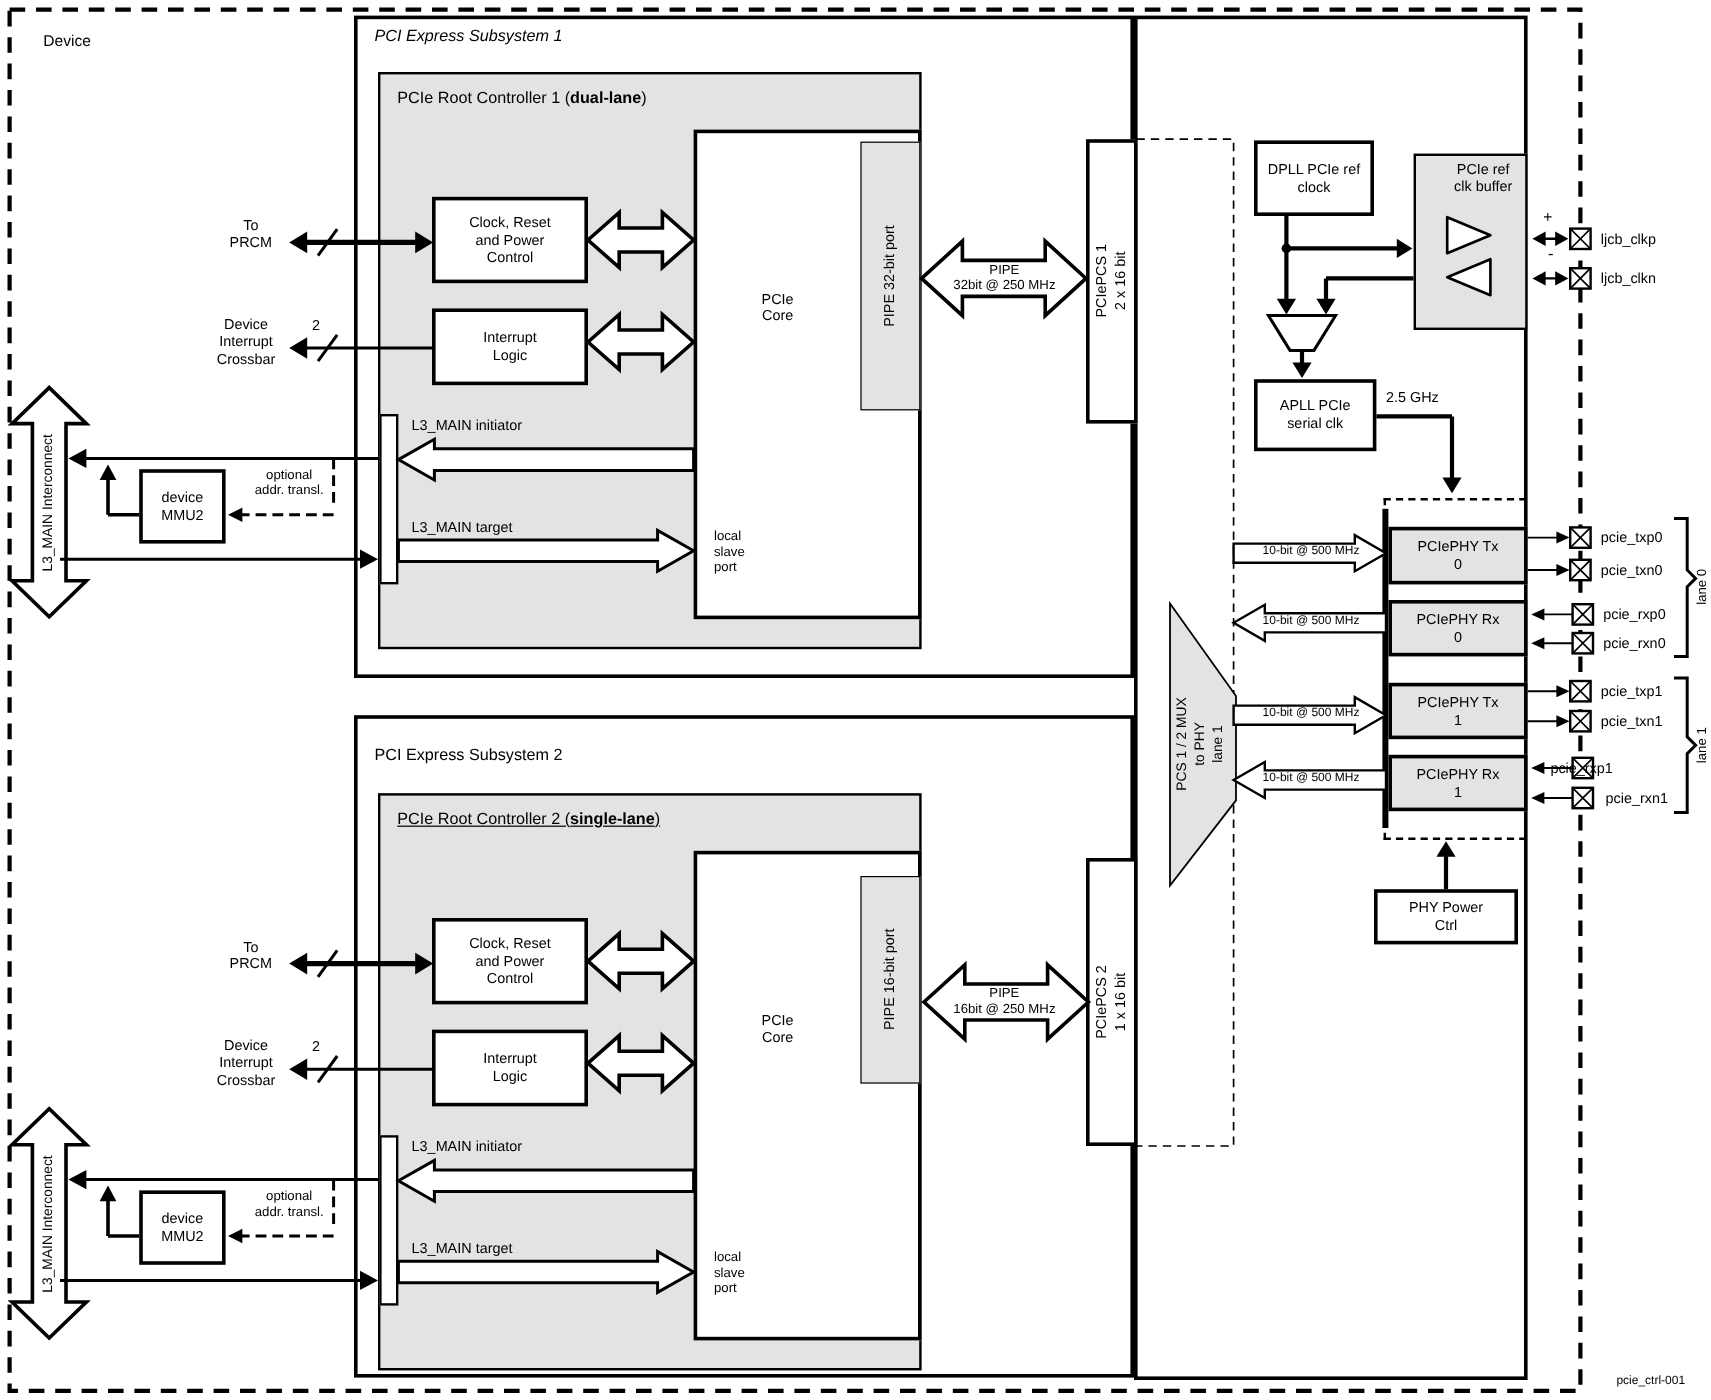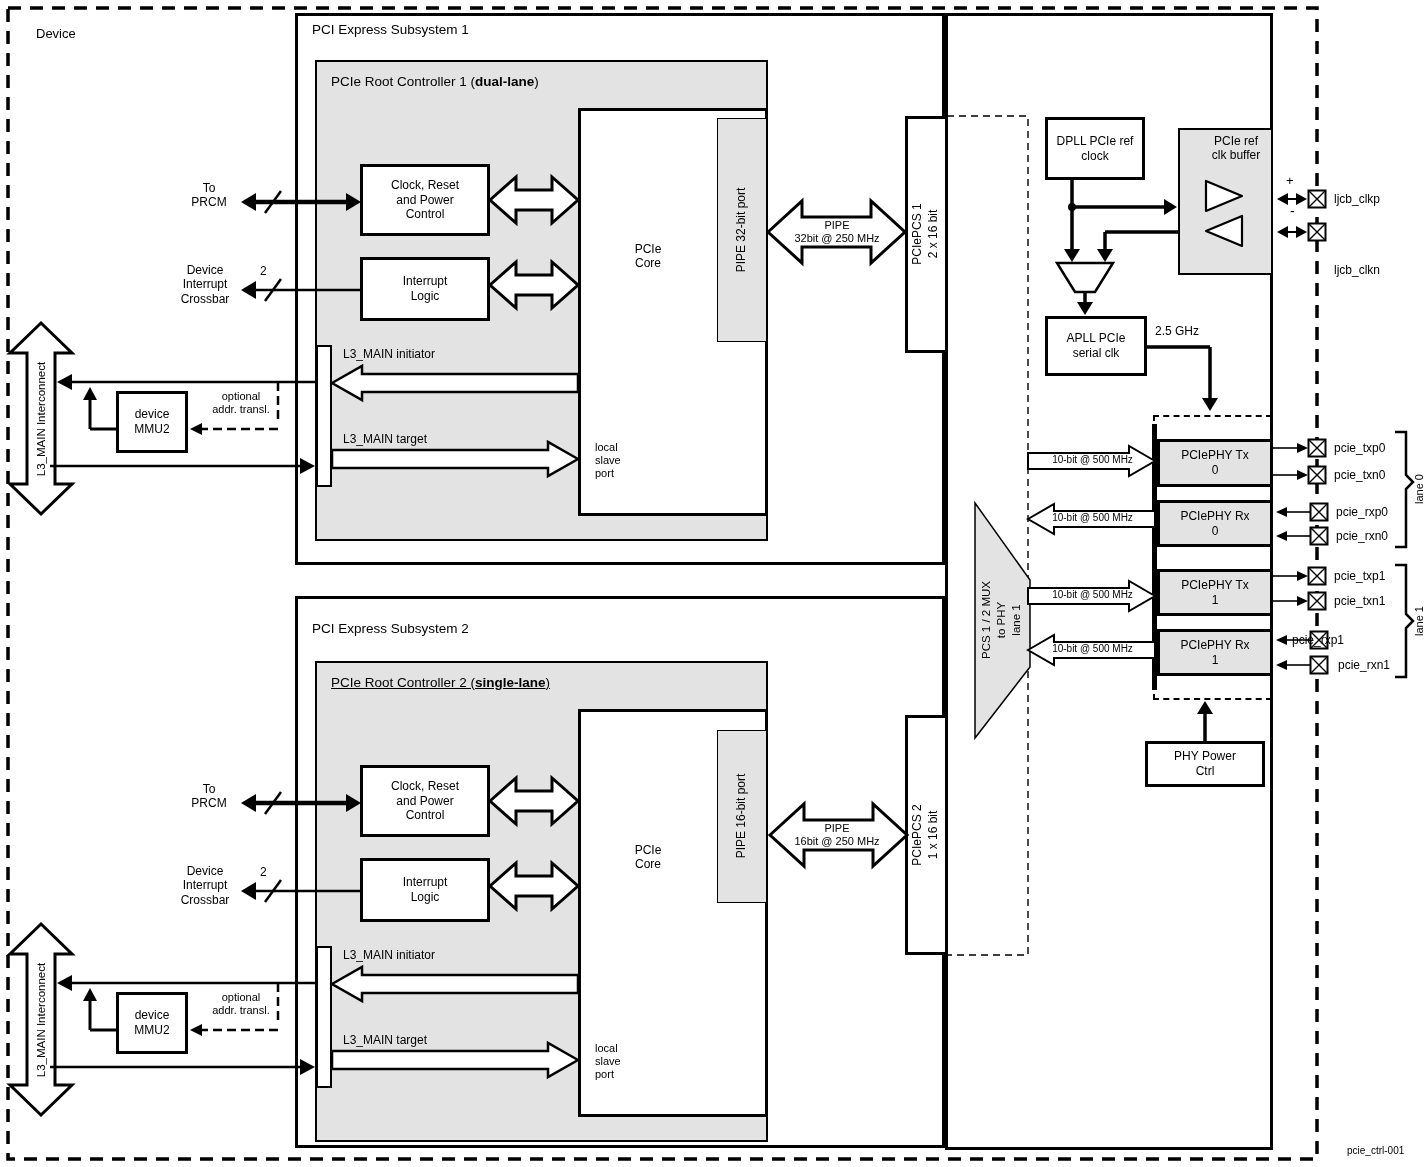--- a/index.html
+++ b/index.html
@@ -265,21 +265,21 @@
     </g>
 
     <g fill="none" stroke="#000" stroke-width="2.5">
       <path d="M1395,432 H1406 V475 L1413,482 L1406,489 V547 H1395"></path>
       <path d="M1395,565 H1406 V614 L1413,621 L1406,628 V677 H1395"></path>
     </g>
   </svg>
 
   <div class="lbl f13" style="left:36px;top:26px;">Device</div>
 
-  <div class="lbl f135" style="left:312px;top:22px;">PCI Express Subsystem 1</div>
+  <div class="lbl f135" style="left:312px;top:22px;font-style:italic;">PCI Express Subsystem 1</div>
   <div class="lbl f135" style="left:331px;top:74px;"><span>PCIe Root Controller 1 (</span><span class="bold">dual-lane</span><span>)</span></div>
   <div class="lbl ctr" style="left:578px;top:242px;width:140px;">PCIe
 Core</div>
   <div class="rot" style="left:742px;top:230px;">PIPE 32-bit port</div>
   <div class="lbl ctr f11" style="left:772px;top:219px;width:130px;">PIPE
 32bit @ 250 MHz</div>
   <div class="rot" style="left:926px;top:234px;">PCIePCS 1
 2 x 16 bit</div>
   <div class="lbl" style="left:343px;top:347px;">L3_MAIN initiator</div>
   <div class="lbl" style="left:343px;top:432px;">L3_MAIN target</div>
@@ -327,21 +327,21 @@
 to PHY
 lane 1</div>
   <div class="lbl ctr f10" style="left:1030px;top:454px;width:125px;">10-bit @ 500 MHz</div>
   <div class="lbl ctr f10" style="left:1030px;top:512px;width:125px;">10-bit @ 500 MHz</div>
   <div class="lbl ctr f10" style="left:1030px;top:589px;width:125px;">10-bit @ 500 MHz</div>
   <div class="lbl ctr f10" style="left:1030px;top:643px;width:125px;">10-bit @ 500 MHz</div>
   <div class="lbl f13" style="left:1286px;top:173px;">+</div>
   <div class="lbl f14" style="left:1290px;top:203px;">-</div>
 
   <div class="lbl" style="left:1334px;top:192px;">ljcb_clkp</div>
-  <div class="lbl" style="left:1334px;top:225px;margin-top:38px;">ljcb_clkn</div>
+  <div class="lbl" style="left:1334px;top:225px;">ljcb_clkn</div>
   <div class="lbl" style="left:1334px;top:441px;">pcie_txp0</div>
   <div class="lbl" style="left:1334px;top:468px;">pcie_txn0</div>
   <div class="lbl" style="left:1336px;top:505px;">pcie_rxp0</div>
   <div class="lbl" style="left:1336px;top:529px;">pcie_rxn0</div>
   <div class="lbl" style="left:1334px;top:569px;">pcie_txp1</div>
   <div class="lbl" style="left:1334px;top:594px;">pcie_txn1</div>
   <div class="lbl" style="left:1256px;top:633px;margin-left:36px;">pcie_rxp1</div>
   <div class="lbl" style="left:1338px;top:658px;">pcie_rxn1</div>
   <div class="rot f11" style="left:1419px;top:489px;">lane 0</div>
   <div class="rot f11" style="left:1419px;top:621px;">lane 1</div>

